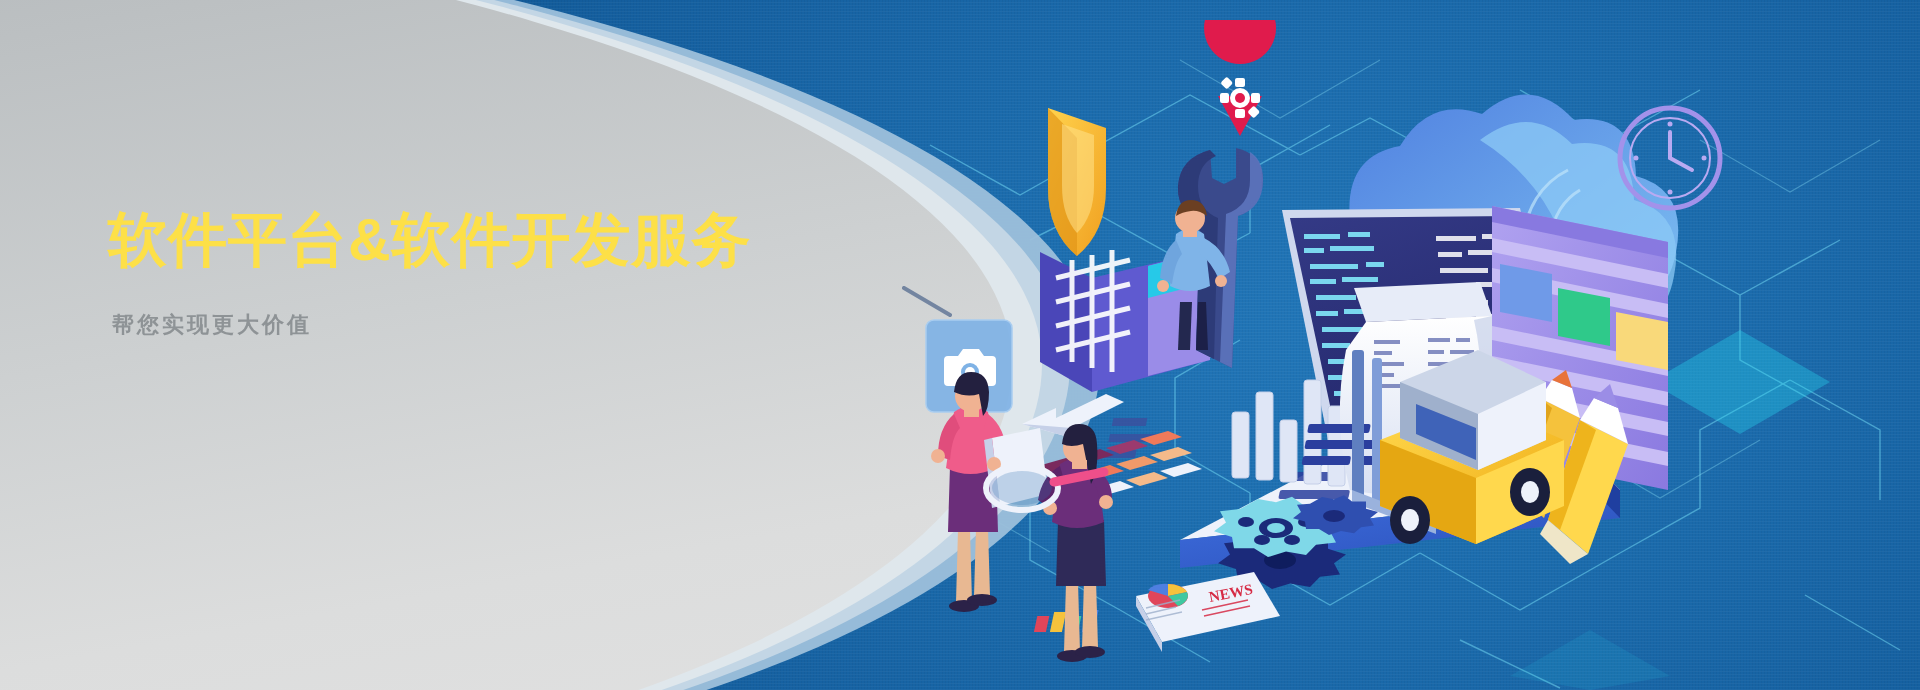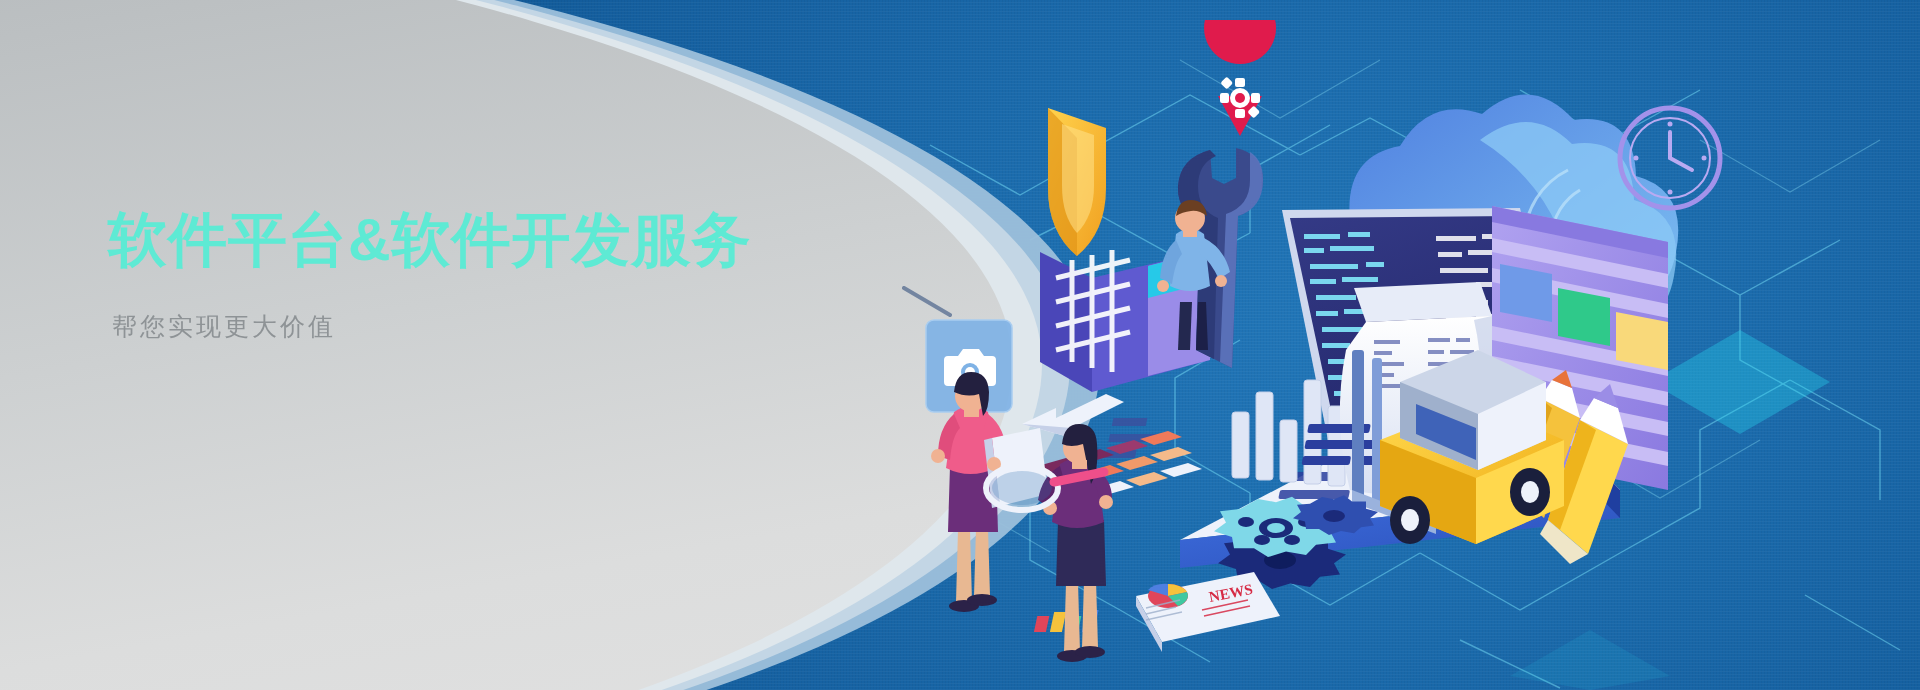--- a/index.html
+++ b/index.html
@@ -51,29 +51,29 @@
     left:-620px;width:1632px;
     border-radius:0 100% 72% 0 / 0 52% 48% 0;
     background:linear-gradient(170deg,#afb4b7 0%,#bcc0c2 22%,#cdd0d1 50%,#dcdddd 74%,#e2e2e2 100%);
   }
 
   
   .copy{position:absolute;left:108px;top:206px;width:760px;}
   .headline{
     font-size:59px;line-height:1.18;
     font-weight:700;
-    color:#5eead4;
+    color:#fde047;
     letter-spacing:1px;
     white-space:nowrap;
     margin:0;
   }
   .subline{
     margin:34px 0 0 4px;
-    font-size:25px;
-    font-weight:400;
+    font-size:22px;
+    font-weight:700;
     color:#8e9396;
     letter-spacing:3px;
     white-space:nowrap;
   }
 
   
   .illus{position:absolute;left:880px;top:20px;width:1040px;height:660px;}
   .illus svg{display:block;}
 </style>
 </head>

